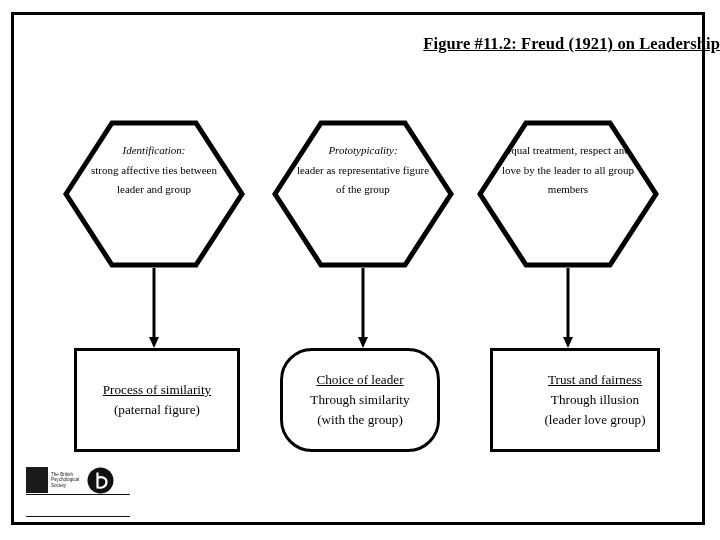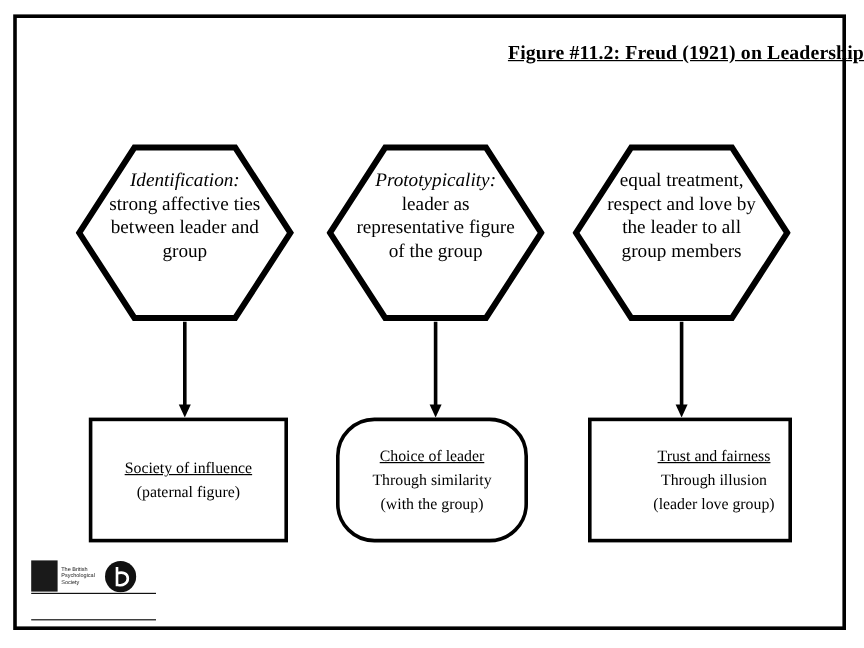--- a/index.html
+++ b/index.html
@@ -55,21 +55,21 @@
     width: 182px;
     height: 150px;
     display: block;
   }
   .hex-text {
     position: absolute;
     left: 24px;
     top: 22px;
     width: 134px;
     text-align: center;
-    font-size: 16px;
+    font-size: 11px;
     line-height: 19.5px;
   }
   .hex-head {
     font-style: italic;
     display: block;
     white-space: nowrap;
   }
   .hex-body {
     display: block;
   }
@@ -228,21 +228,21 @@
   </svg>
 </div>
 <div class="arrow" id="arrow-3">
   <svg width="14" height="80" viewBox="0 0 14 80">
     <line x1="7" y1="0" x2="7" y2="72" stroke="#000000" stroke-width="3"></line>
     <polygon points="7,80 2,69 12,69" fill="#000000"></polygon>
   </svg>
 </div>
 
 <div class="outcome-box" id="box-1">
-  <span class="outcome-title">Society of influence</span>
+  <span class="outcome-title">Process of similarity</span>
   <span class="outcome-line">(paternal figure)</span>
 </div>
 
 <div class="outcome-box" id="box-2">
   <span class="outcome-title">Choice of leader</span>
   <span class="outcome-line">Through similarity</span>
   <span class="outcome-line">(with the group)</span>
 </div>
 
 <div class="outcome-box" id="box-3">

